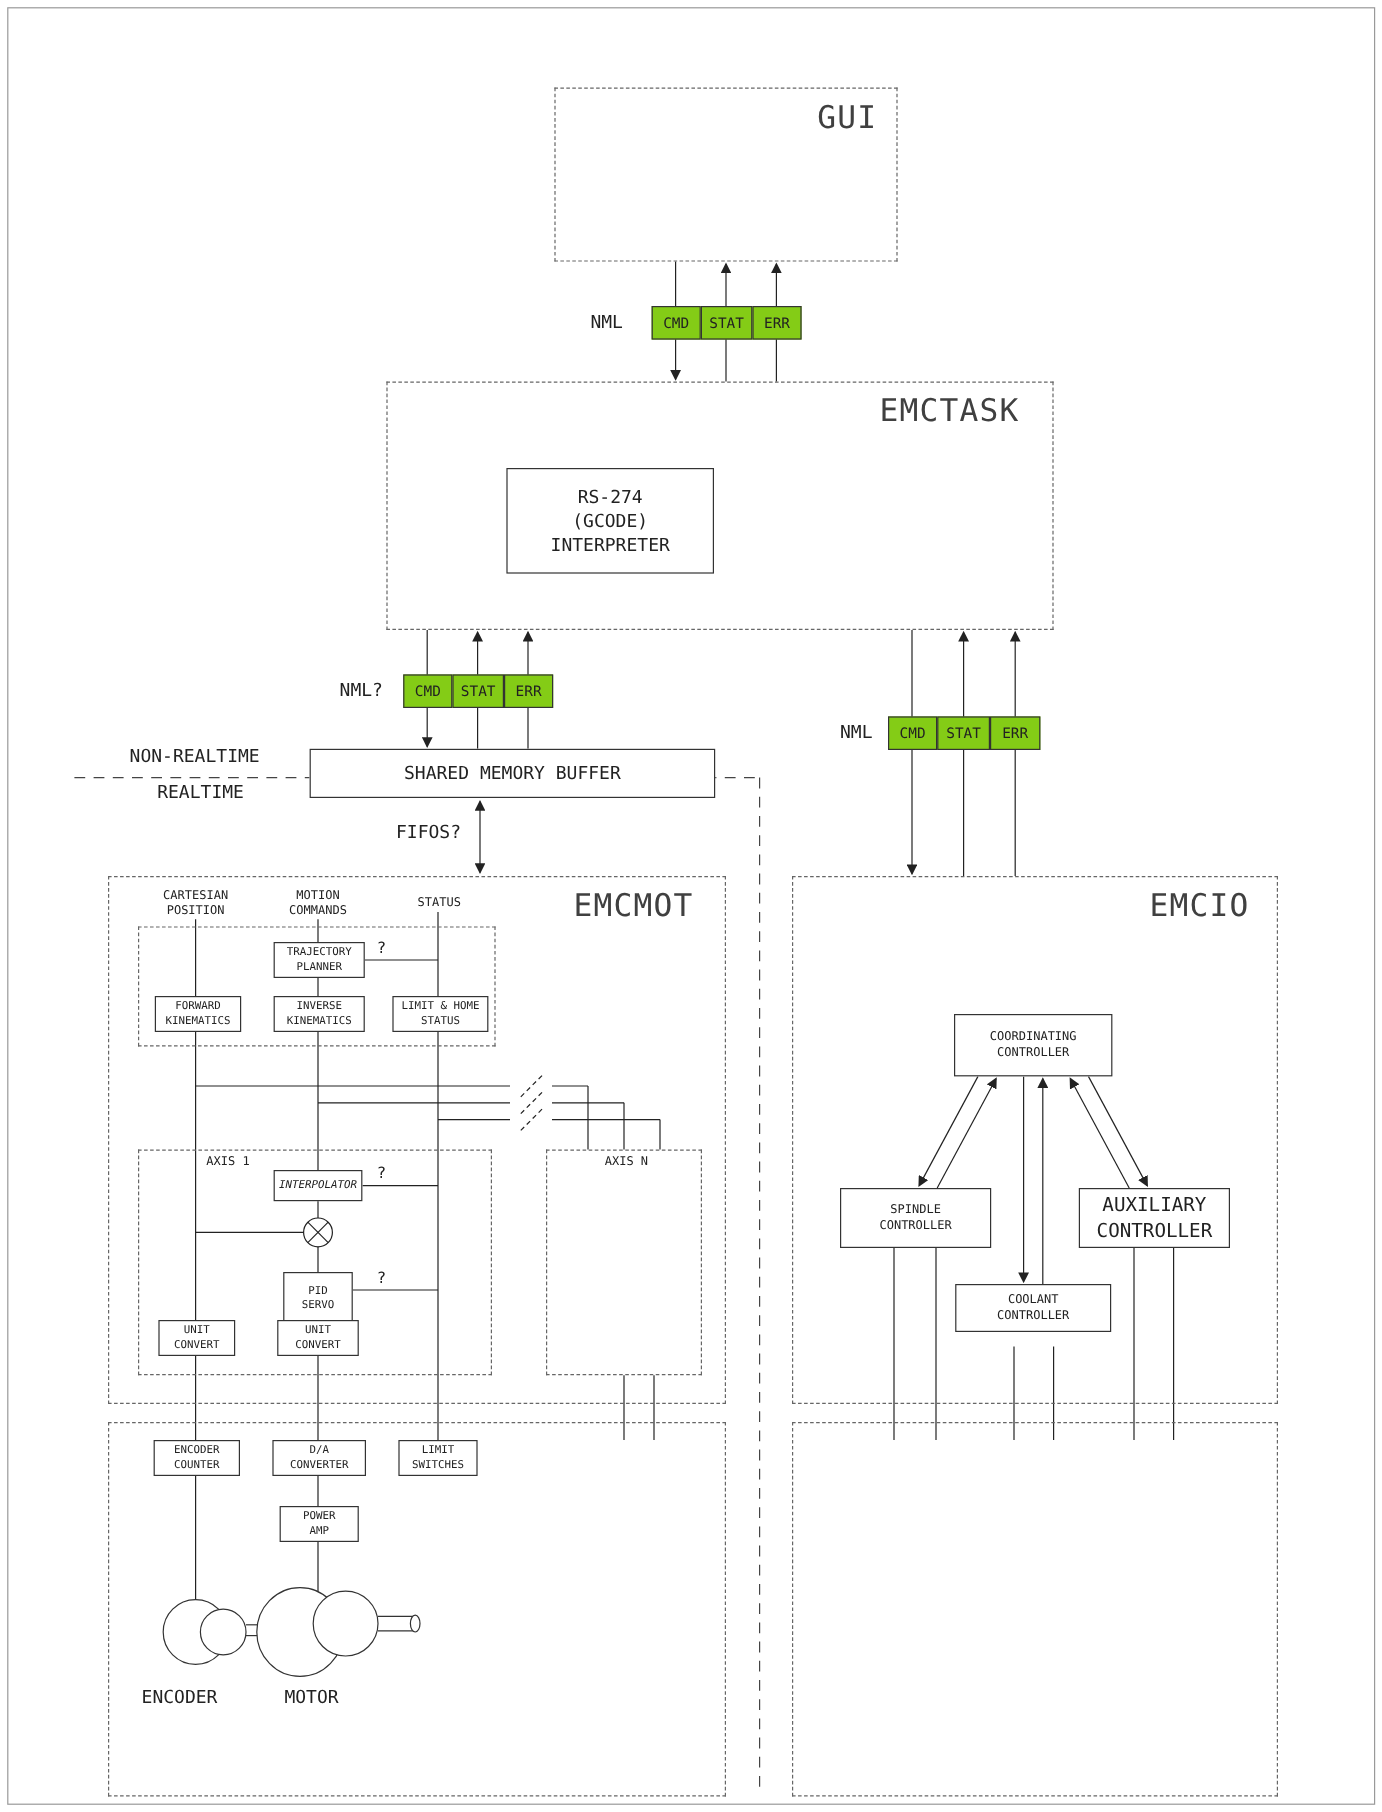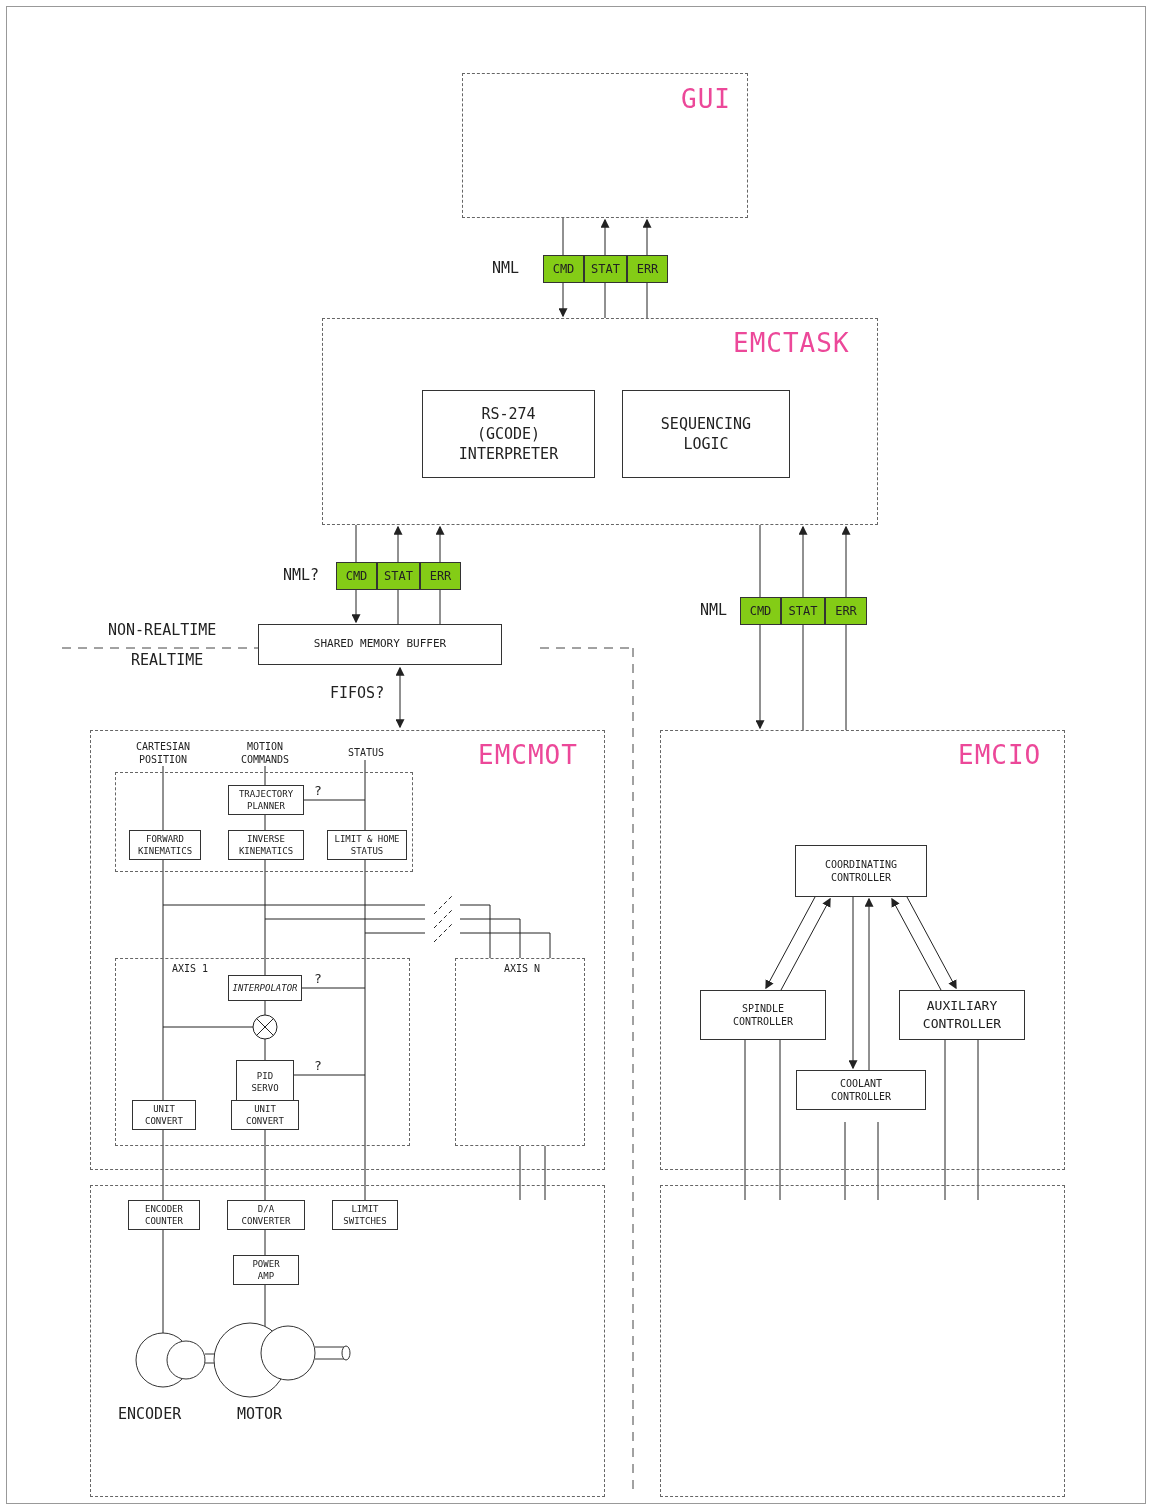--- a/index.html
+++ b/index.html
@@ -7,21 +7,21 @@
   body { font-family:"DejaVu Sans Mono", monospace; color:#1a1a1a; }
   .canvas { position:relative; width:1152px; height:1510px; background:#ffffff; overflow:hidden; }
   .frame { position:absolute; inset:6px; border:1px solid #999; }
   svg.wires { position:absolute; left:0; top:0; z-index:1; }
   .el { position:absolute; z-index:2; }
   .dbox { border:1px dashed #666; }
   .sbox { border:1px solid #333; background:#fff; display:grid; place-items:center;
           text-align:center; white-space:pre-line; font-size:10px; line-height:1.35; color:#222; }
   .chan { border:1px solid #333; background:#84cc16; display:grid; place-items:center;
           font-size:12px; color:#222; }
-  .title { font-size:26px; letter-spacing:1px; color:#ec4899; }
+  .title { font-size:26px; letter-spacing:1px; color:#404040; }
   .lbl { font-size:15px; color:#222; }
   .small { font-size:10px; line-height:1.3; text-align:center; white-space:pre-line; color:#222; }
   .q { font-size:13px; color:#222; }
 </style>
 </head>
 <body>
 
 <div class="canvas">
   <div class="frame"></div>
 
@@ -123,37 +123,35 @@
   <div class="el lbl" style="left:492px;top:259px;">NML</div>
   <div class="el chan" style="left:543px;top:255px;width:41px;height:28px;">CMD</div>
   <div class="el chan" style="left:584px;top:255px;width:43px;height:28px;">STAT</div>
   <div class="el chan" style="left:627px;top:255px;width:41px;height:28px;">ERR</div>
 
   <div class="el dbox" style="left:322px;top:318px;width:556px;height:207px;"></div>
   <div class="el title" style="left:733px;top:328px;">EMCTASK</div>
   <div class="el sbox" style="left:422px;top:390px;width:173px;height:88px;font-size:15px;">RS-274
 (GCODE)
 INTERPRETER</div>
-  <div class="el sbox" style="left:622px;top:390px;width:168px;height:88px;font-size:15px;">SEQUENCING
-LOGIC</div>
 
   <div class="el lbl" style="left:283px;top:566px;">NML?</div>
   <div class="el chan" style="left:336px;top:562px;width:41px;height:28px;">CMD</div>
   <div class="el chan" style="left:377px;top:562px;width:43px;height:28px;">STAT</div>
   <div class="el chan" style="left:420px;top:562px;width:41px;height:28px;">ERR</div>
 
   <div class="el lbl" style="left:700px;top:601px;">NML</div>
   <div class="el chan" style="left:740px;top:597px;width:41px;height:28px;">CMD</div>
   <div class="el chan" style="left:781px;top:597px;width:44px;height:28px;">STAT</div>
   <div class="el chan" style="left:825px;top:597px;width:42px;height:28px;">ERR</div>
 
   <div class="el lbl" style="left:108px;top:621px;">NON-REALTIME</div>
   <div class="el lbl" style="left:131px;top:651px;">REALTIME</div>
 
-  <div class="el sbox" style="left:258px;top:624px;width:244px;height:41px;font-size:11px;">SHARED MEMORY BUFFER</div>
+  <div class="el sbox" style="left:258px;top:624px;width:338px;height:41px;font-size:15px;">SHARED MEMORY BUFFER</div>
   <div class="el lbl" style="left:330px;top:684px;">FIFOS?</div>
 
   <div class="el dbox" style="left:90px;top:730px;width:515px;height:440px;"></div>
   <div class="el title" style="left:478px;top:740px;">EMCMOT</div>
   <div class="el small" style="left:126px;top:740px;width:74px;">CARTESIAN
 POSITION</div>
   <div class="el small" style="left:228px;top:740px;width:74px;">MOTION
 COMMANDS</div>
   <div class="el small" style="left:338px;top:746px;width:56px;">STATUS</div>
 
@@ -182,21 +180,21 @@
 
   <div class="el dbox" style="left:455px;top:958px;width:130px;height:188px;"></div>
   <div class="el small" style="left:502px;top:962px;width:40px;">AXIS N</div>
 
   <div class="el dbox" style="left:660px;top:730px;width:405px;height:440px;"></div>
   <div class="el title" style="left:958px;top:740px;">EMCIO</div>
   <div class="el sbox" style="left:795px;top:845px;width:132px;height:52px;font-size:10px;">COORDINATING
 CONTROLLER</div>
   <div class="el sbox" style="left:700px;top:990px;width:126px;height:50px;font-size:10px;">SPINDLE
 CONTROLLER</div>
-  <div class="el sbox" style="left:899px;top:990px;width:126px;height:50px;font-size:13px;">AUXILIARY
+  <div class="el sbox" style="left:899px;top:990px;width:126px;height:50px;font-size:16px;">AUXILIARY
 CONTROLLER</div>
   <div class="el sbox" style="left:796px;top:1070px;width:130px;height:40px;font-size:10px;">COOLANT
 CONTROLLER</div>
 
   <div class="el dbox" style="left:90px;top:1185px;width:515px;height:312px;"></div>
   <div class="el sbox" style="left:128px;top:1200px;width:72px;height:30px;font-size:9px;">ENCODER
 COUNTER</div>
   <div class="el sbox" style="left:227px;top:1200px;width:78px;height:30px;font-size:9px;">D/A
 CONVERTER</div>
   <div class="el sbox" style="left:332px;top:1200px;width:66px;height:30px;font-size:9px;">LIMIT

